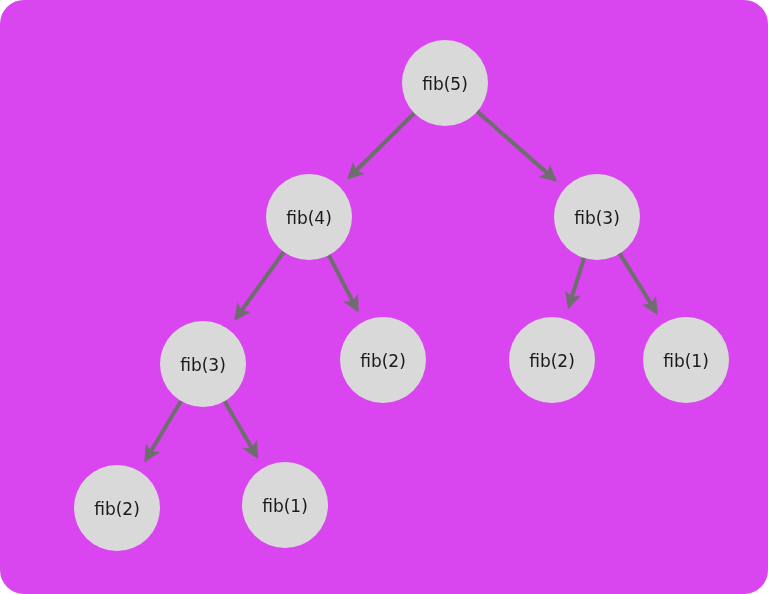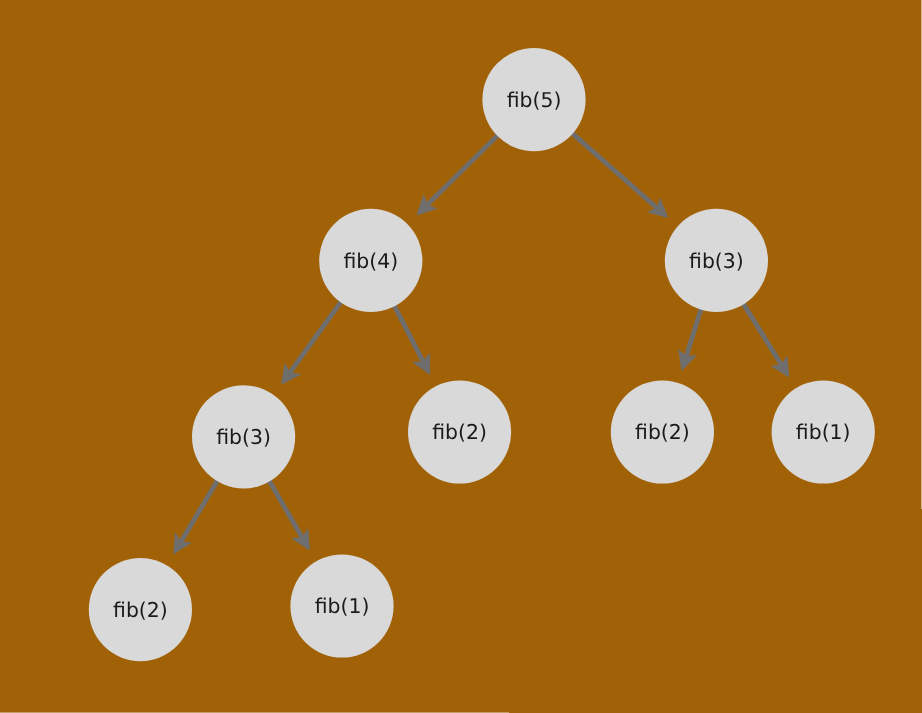--- a/index.html
+++ b/index.html
@@ -7,22 +7,23 @@
     padding: 0;
     background: #ffffff;
   }
   body {
     font-family: "DejaVu Sans", "Liberation Sans", sans-serif;
   }
   #canvas {
     position: relative;
     width: 768px;
     height: 594px;
-    background: #a16207;
+    background: #d946ef;
     overflow: hidden;
+    border-radius: 24px;
   }
   #tree-svg {
     position: absolute;
     left: 0;
     top: 0;
     width: 768px;
     height: 594px;
   }
   .node-circle {
     cursor: default;

